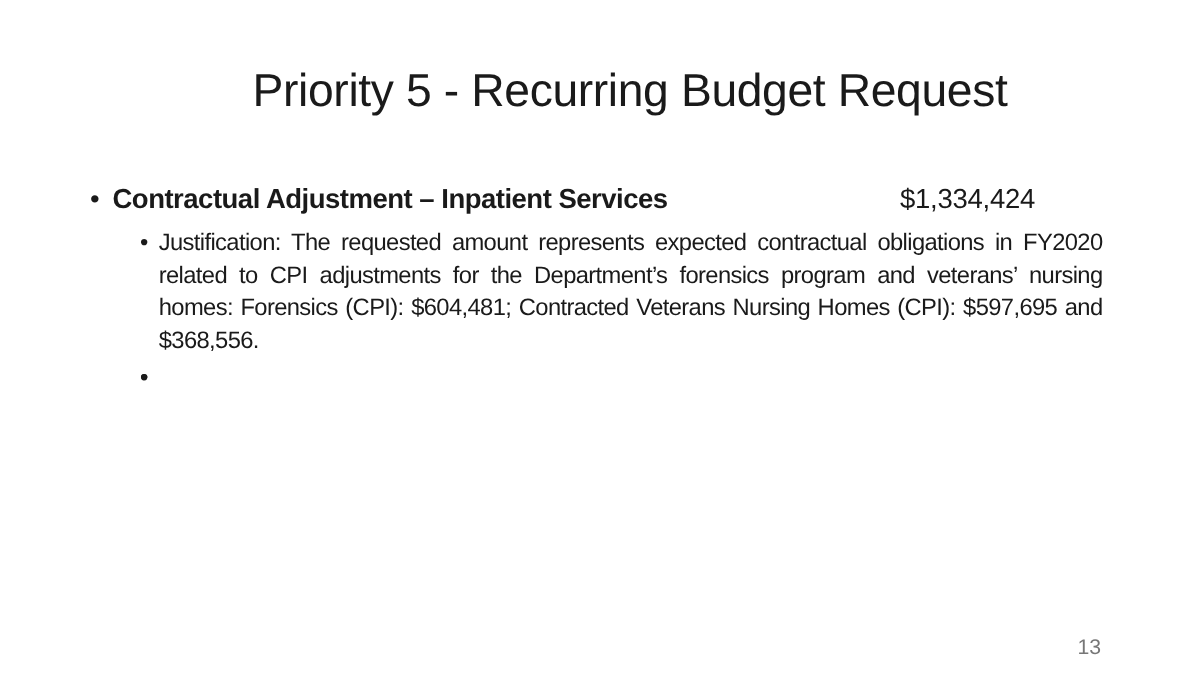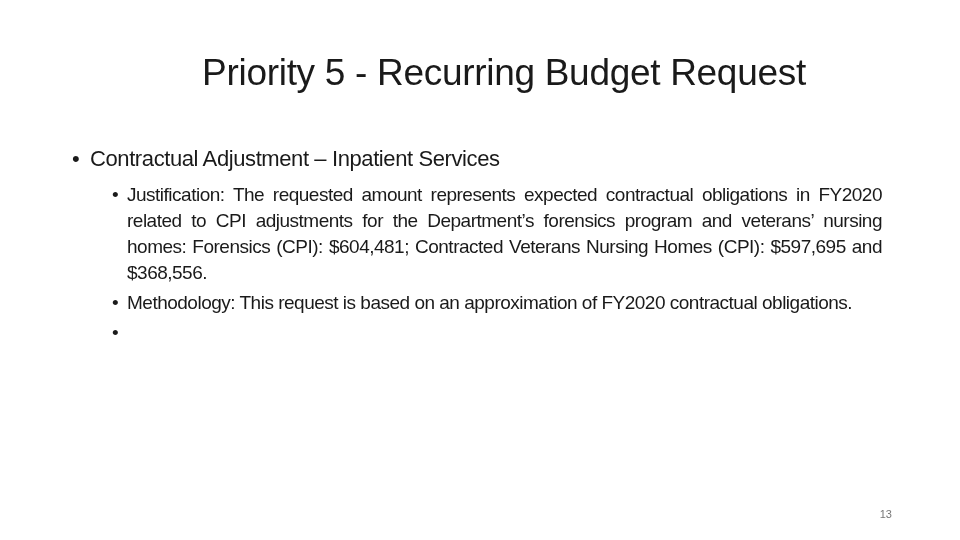--- a/index.html
+++ b/index.html
@@ -11,53 +11,53 @@
   .slide { position: absolute; left: 0; top: 0; width: 960px; height: 540px; }
   .title {
     position: absolute; left: 0; top: 52px; width: 960px; text-align: center;
     font-size: 37px; font-weight: normal; color: #1a1a1a; letter-spacing: -0.3px; padding-left: 24px;
   }
   .lvl1 {
     position: absolute; left: 72px; top: 146px; width: 820px;
     font-size: 22px; display: flex; align-items: baseline;
   }
   .lvl1 .bullet { width: 18px; display: inline-block; }
-  .lvl1 .label { display: inline-block; width: 630px; letter-spacing: -0.4px; }
+  .lvl1 .label { display: inline-block; width: 630px; letter-spacing: -0.4px; font-weight: bold; }
   .lvl1 .amount { display: inline-block; letter-spacing: -0.2px; }
   .sub {
     position: absolute; left: 112px; width: 770px; font-size: 19px;
     line-height: 26px; letter-spacing: -0.5px;
   }
   .sub .item { position: relative; padding-left: 15px; text-align: justify; text-align-last: left; }
   .sub .item .b { position: absolute; left: 0; top: 0; }
   .sub .item + .item { margin-top: 4px; }
   .pagenum {
-    position: absolute; left: 862px; top: 508px; width: 30px; text-align: right;
-    font-size: 11px; color: #777777;
+    position: absolute; left: 862px; top: 508px; width: 30px; text-align: left;
+    font-size: 17px; color: #777777;
   }
 </style>
 </head>
 <body>
 
 <div class="slide">
   <div class="title">Priority 5 - Recurring Budget Request</div>
 
   <div class="lvl1">
     <span class="bullet">•</span>
     <span class="label">Contractual Adjustment – Inpatient Services</span>
+    <span class="amount">$1,334,424</span>
   </div>
 
   <div class="sub" style="top:182px;">
     <div class="item">
       <span class="b">•</span>
       <span>Justification: The requested amount represents expected contractual obligations in FY2020 related to CPI adjustments for the Department’s forensics program and veterans’ nursing homes: Forensics (CPI): $604,481; Contracted Veterans Nursing Homes (CPI): $597,695 and $368,556.</span>
     </div>
     <div class="item">
       <span class="b">•</span>
-      <span>Methodology: This request is based on an approximation of FY2020 contractual obligations.</span>
     </div>
     <div class="item">
       <span class="b">•</span>
     </div>
   </div>
 
   <div class="pagenum">13</div>
 </div>
 
 </body></html>

